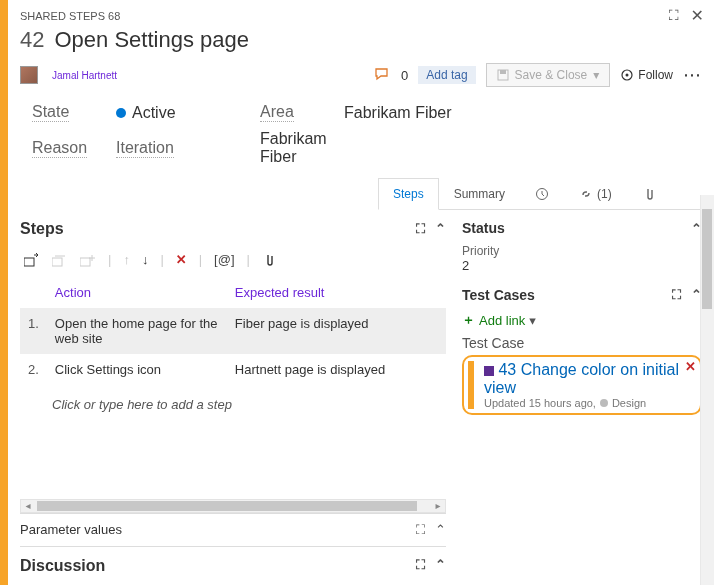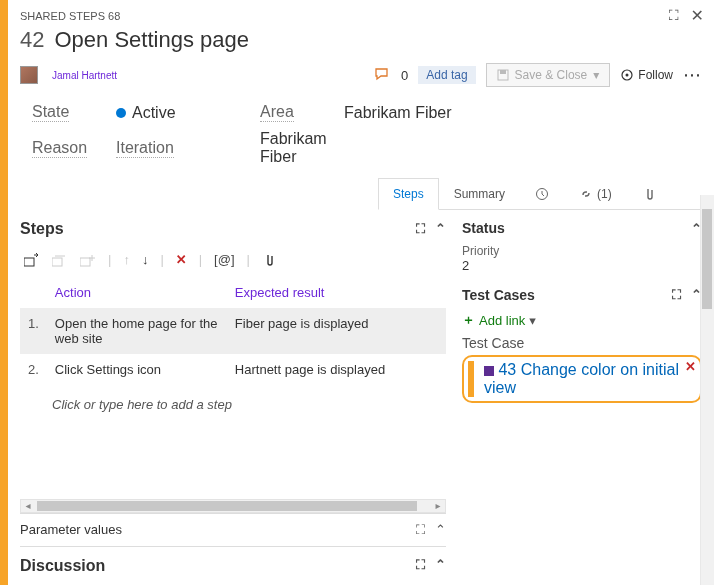--- a/index.html
+++ b/index.html
@@ -258,20 +258,25 @@
       <div class="tc-card">
         <div class="stripe"></div>
         <span class="tc-close">✕</span>
         <div class="tc-title">
           <svg width="10" height="10" style="display:inline;vertical-align:middle;">
               <rect x="0" y="0" width="10" height="10" fill="#5c2d91"></rect>
             </svg>
           <span>43</span>
           <span>Change color on initial view</span>
         </div>
+        <div class="tc-sub">
+          <span>Updated 15 hours ago,</span>
+          <span class="state-dot"></span>
+          <span>Design</span>
+        </div>
       </div>
     </div>
   </div>
 
 </div>
 
 <div class="vscroll">
   <div class="thumb"></div>
 </div>
 

